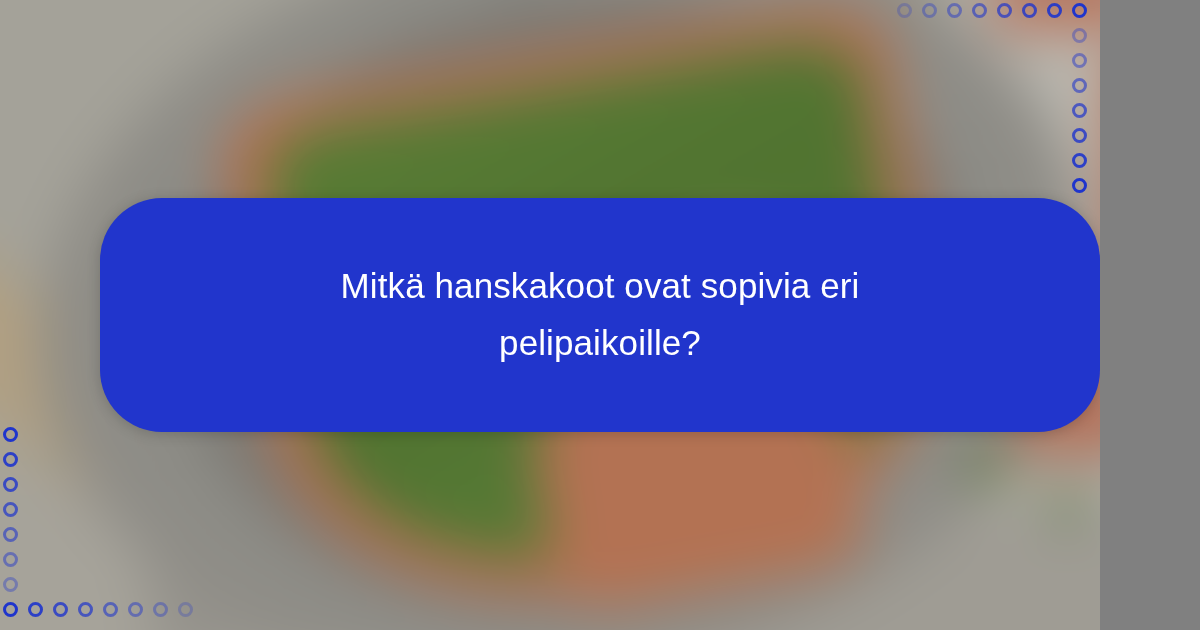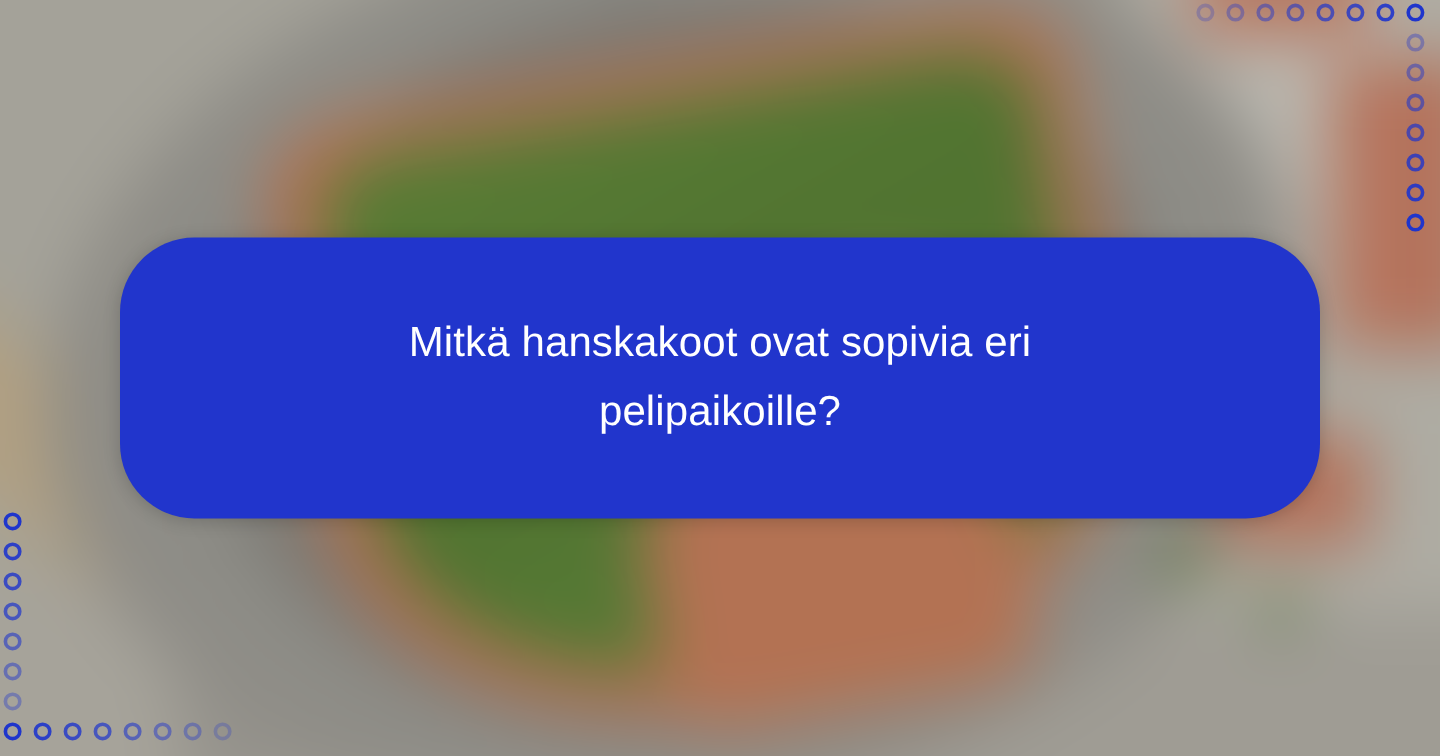--- a/index.html
+++ b/index.html
@@ -3,21 +3,21 @@
 <meta charset="utf-8">
 <title>Question Card</title>
 <style>
   html, body {
     margin: 0;
     padding: 0;
     background: #808080;
   }
   #stage {
     position: relative;
-    width: 1200px;
+    width: 1100px;
     height: 630px;
     overflow: hidden;
     font-family: "Liberation Sans", sans-serif;
   }
 
   
   #bg-photo {
     position: absolute;
     left: -60px;
     top: -60px;

